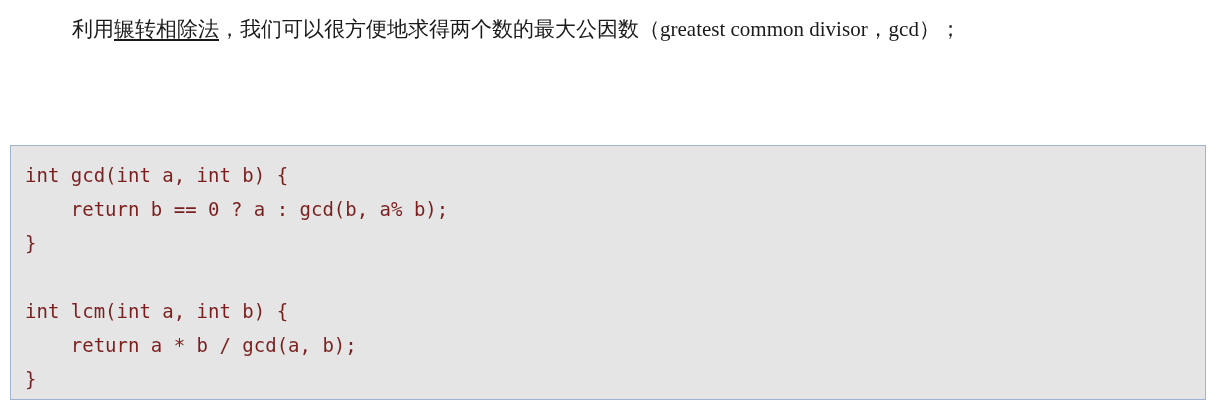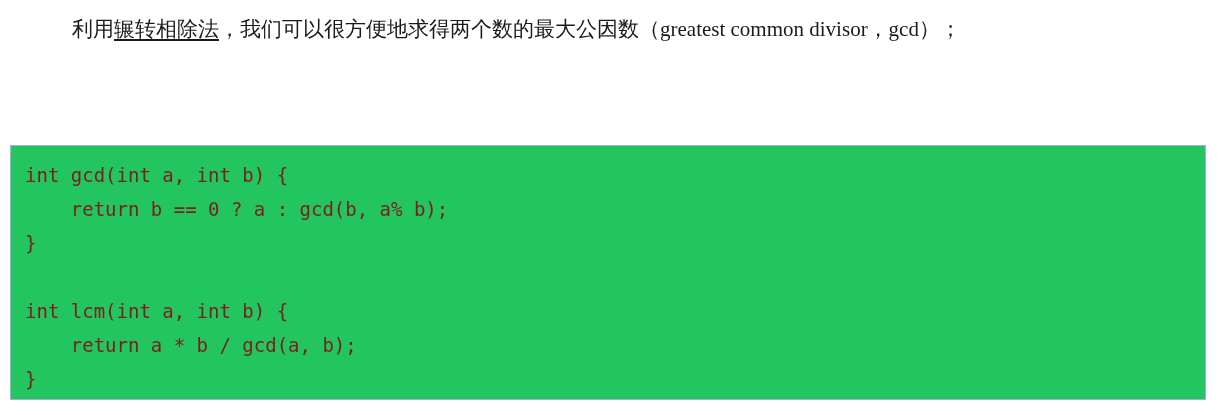--- a/index.html
+++ b/index.html
@@ -38,21 +38,21 @@
     text-underline-offset: 3px;
   }
   .code-box {
     position: absolute;
     left: 10px;
     top: 145px;
     width: 1196px;
     height: 255px;
     box-sizing: border-box;
     border: 1px solid #9db3d0;
-    background: #22c55e;
+    background: #e5e5e5;
     padding: 12px 0 0 14px;
     overflow: hidden;
   }
   pre.code {
     margin: 0;
     font-family: "DejaVu Sans Mono", monospace;
     font-size: 19px;
     line-height: 34px;
     color: #7a1f1f;
     white-space: pre;

